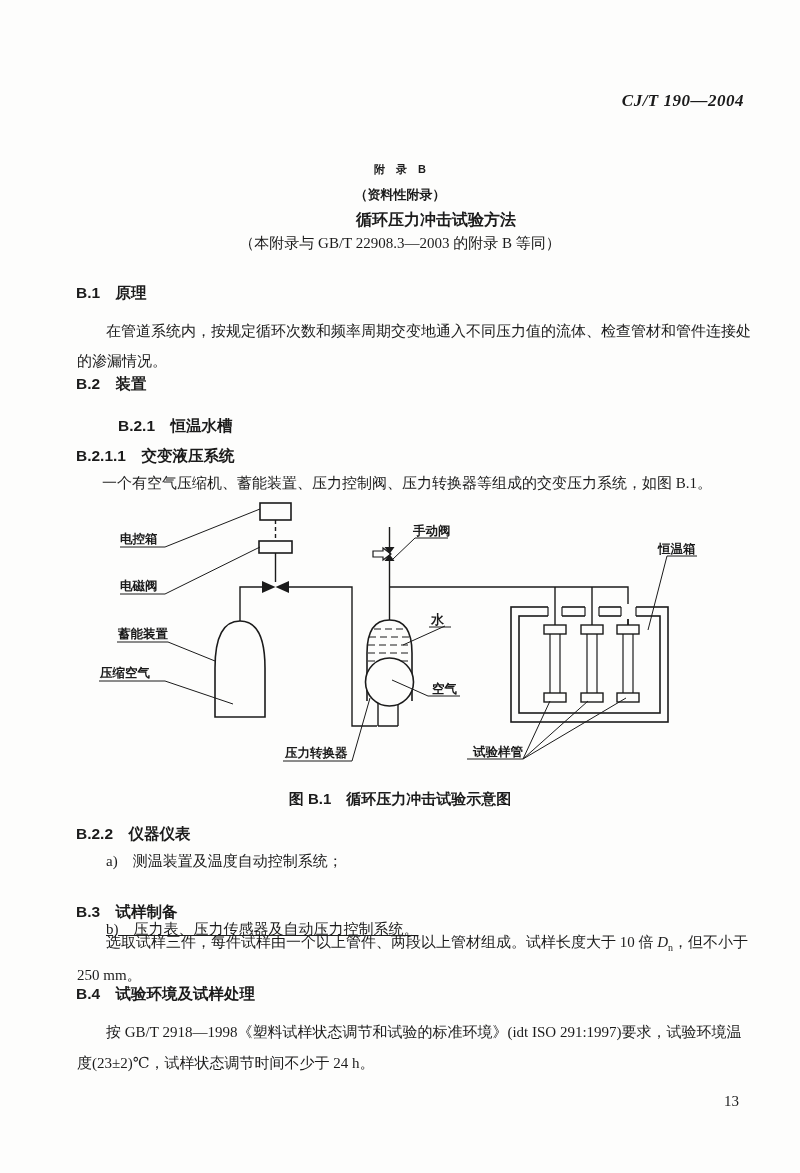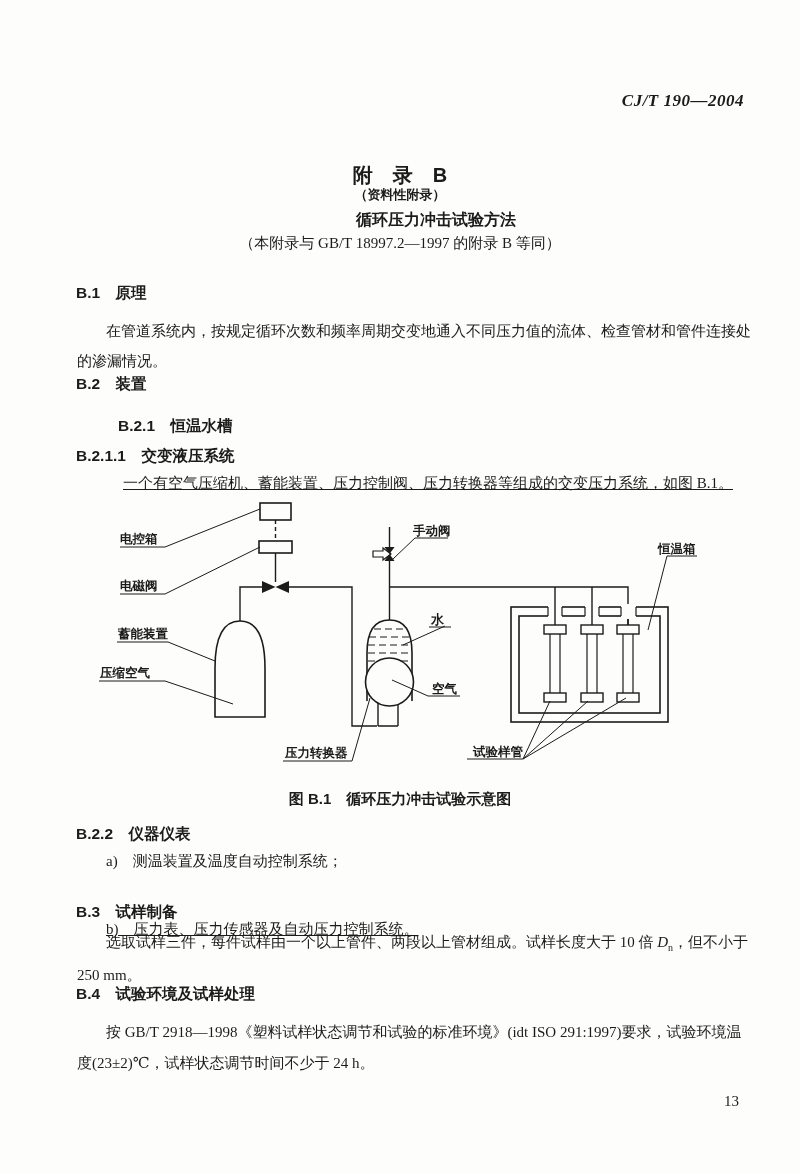--- a/index.html
+++ b/index.html
@@ -7,21 +7,21 @@
     width:800px;height:1173px;position:relative;
     background:#fdfdfc;overflow:hidden;
     font-family:"Liberation Serif","DejaVu Serif",serif;
     color:#1b1b1b;
   }
   .abs{position:absolute;white-space:nowrap;line-height:1.25;}
   .ctr{left:0;width:800px;text-align:center;}
   .hd{font-family:"Liberation Sans","DejaVu Sans",sans-serif;font-weight:bold;font-size:15.5px;}
   .body-txt{font-size:15px;}
   .doc-code{font-size:17px;font-weight:bold;letter-spacing:.5px;}
-  .t1{font-size:20px;}
+  .t1{font-size:11px;}
   .t2{font-size:13px;}
   .t3{font-size:16px;margin-left:36px;}
   .t4{font-size:15px;}
   .cap{font-size:15px;}
   .pagenum{font-size:15px;}
   sub{font-size:10px;}
   .dsym{font-style:italic;}
   svg text{
     font-family:"Liberation Sans","DejaVu Sans",sans-serif;
     font-weight:bold;font-size:12.5px;fill:#1b1b1b;
@@ -29,30 +29,30 @@
   svg .big{font-size:13px;}
 </style>
 </head>
 <body>
 
 <div class="abs doc-code" style="top:90px;right:56px;font-style:italic;">CJ/T 190—2004</div>
 
 <div class="abs ctr hd t1" style="top:163px;">附　录　B</div>
 <div class="abs ctr hd t2" style="top:187px;">（资料性附录）</div>
 <div class="abs ctr hd t3" style="top:210px;">循环压力冲击试验方法</div>
-<div class="abs ctr t4" style="top:234px;">（本附录与 GB/T 18997.2—1997 的附录 B 等同）</div>
+<div class="abs ctr t4" style="top:234px;">（本附录与 GB/T 22908.3—2003 的附录 B 等同）</div>
 
 <div class="abs hd" style="top:283px;left:76px;">B.1　原理</div>
 <div class="abs body-txt" style="top:322px;left:106px;">在管道系统内，按规定循环次数和频率周期交变地通入不同压力值的流体、检查管材和管件连接处</div>
 <div class="abs body-txt" style="top:352px;left:77px;">的渗漏情况。</div>
 
 <div class="abs hd" style="top:374px;left:76px;">B.2　装置</div>
 <div class="abs hd" style="top:416px;left:76px;margin-left:42px;">B.2.1　恒温水槽</div>
 <div class="abs hd" style="top:446px;left:76px;">B.2.1.1　交变液压系统</div>
-<div class="abs body-txt" style="top:474px;left:123px;text-decoration:underline;">一个有空气压缩机、蓄能装置、压力控制阀、压力转换器等组成的交变压力系统，如图 B.1。</div>
+<div class="abs body-txt" style="top:474px;left:102px;">一个有空气压缩机、蓄能装置、压力控制阀、压力转换器等组成的交变压力系统，如图 B.1。</div>
 
 <svg class="abs" style="top:490px;left:0;" width="800" height="330" viewBox="0 490 800 330">
   <g fill="none" stroke="#1b1b1b" stroke-width="1.4">
 
     <rect x="260" y="503" width="31" height="17" fill="#fdfdfc" stroke-width="1.6"></rect>
     <line x1="275.5" y1="520" x2="275.5" y2="541" stroke-dasharray="4 3"></line>
     <rect x="259" y="541" width="33" height="12" fill="#fdfdfc" stroke-width="1.6"></rect>
     <line x1="275.5" y1="553" x2="275.5" y2="582"></line>
 
     <g fill="#1b1b1b" stroke="none">

